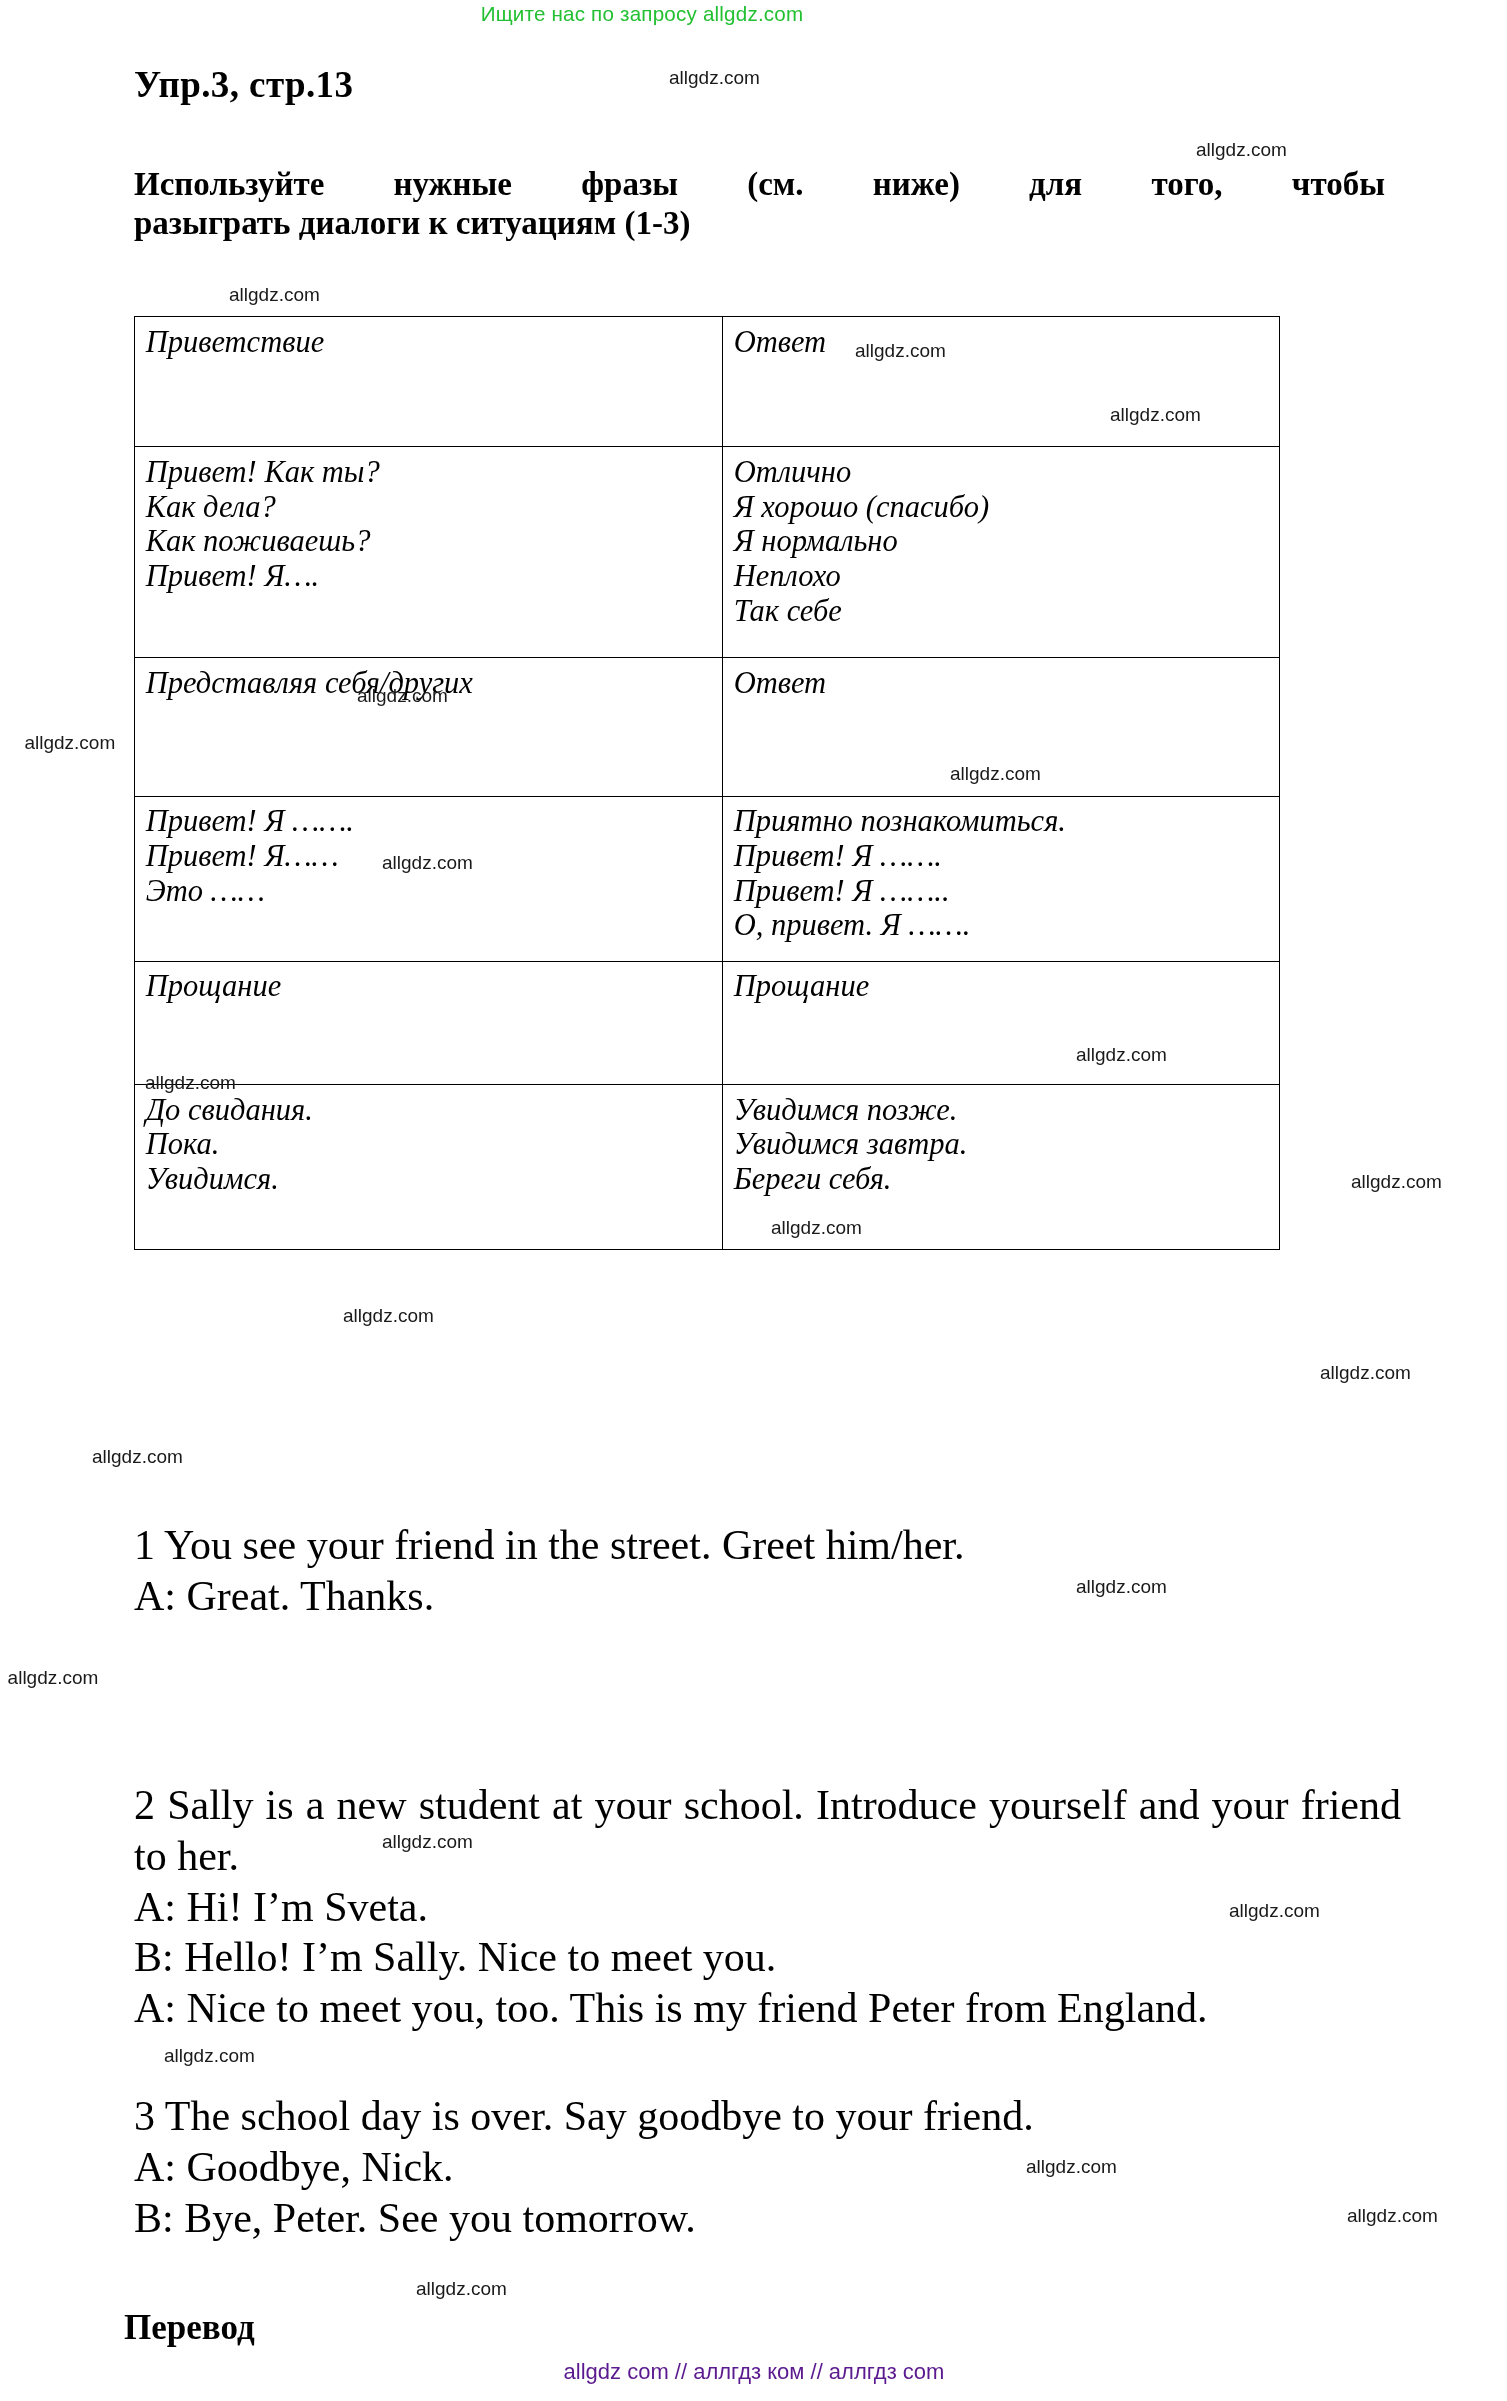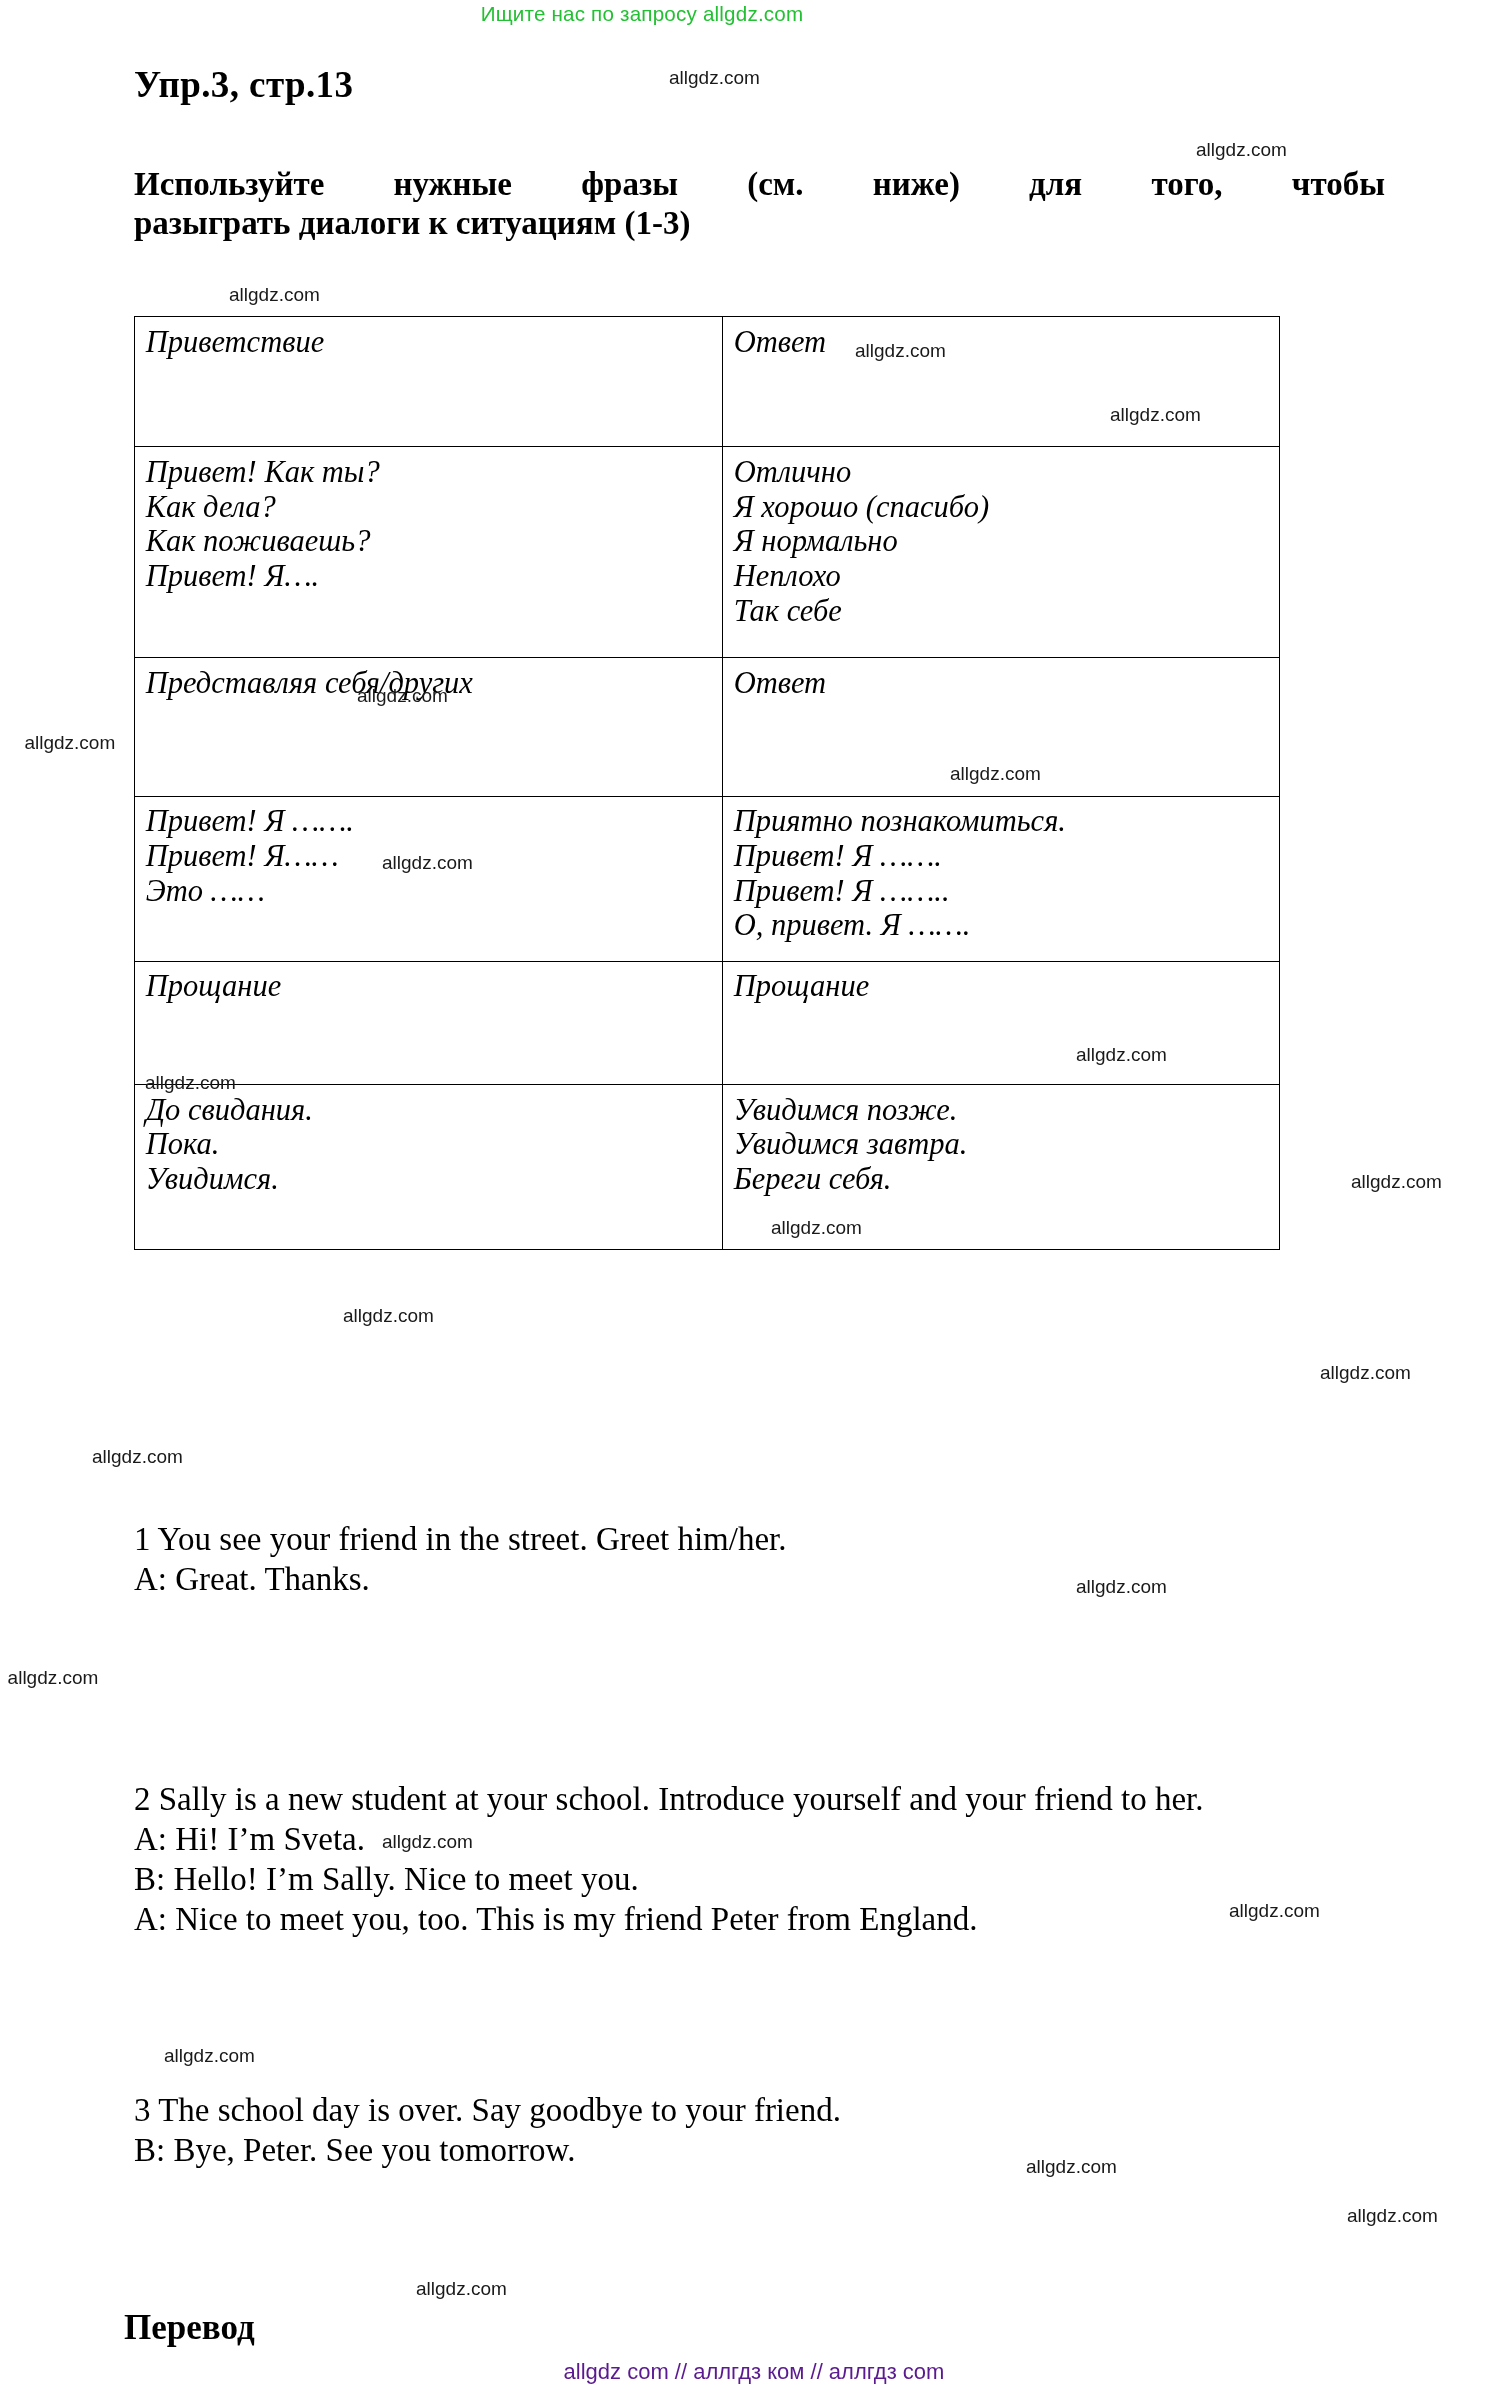--- a/index.html
+++ b/index.html
@@ -84,21 +84,21 @@
   .cellbox { position: relative; }
   .cellbox .line { display: block; white-space: nowrap; }
   .hdr-cell { height: 114px; }
   .body-cell-1 { height: 195px; }
   .mid-hdr-cell { height: 122px; }
   .body-cell-2 { height: 149px; }
   .bye-hdr-cell { height: 107px; }
   .body-cell-3 { height: 149px; }
 
   
-  .dialogue-block { font-size: 33px; line-height: 1.21; }
+  .dialogue-block { font-size: 42px; line-height: 1.21; }
   #dialogue-1 { left: 134px; top: 1520px; width: 1267px; }
   #dialogue-2 { left: 134px; top: 1780px; width: 1267px; }
   #dialogue-3 { left: 134px; top: 2091px; width: 1267px; }
   .dialogue-block .sit {
     display: block;
     text-align: justify;
     text-align-last: left;
     text-indent: 0;
   }
   #dialogue-2 .sit { text-align-last: left; }
@@ -254,20 +254,21 @@
 
   <div class="abs dialogue-block" id="dialogue-2">
     <span class="sit">2 Sally is a new student at your school. Introduce yourself and your friend to her.</span>
     <span class="turn">A: Hi! I’m Sveta.</span>
     <span class="turn">B: Hello! I’m Sally. Nice to meet you.</span>
     <span class="turn">A: Nice to meet you, too. This is my friend Peter from England.</span>
   </div>
 
   <div class="abs dialogue-block" id="dialogue-3">
     <span class="sit">3 The school day is over. Say goodbye to your friend.</span>
+    <span class="turn">A: Goodbye, Nick.</span>
     <span class="turn">B: Bye, Peter. See you tomorrow.</span>
   </div>
 
   <div class="abs" id="translation-heading">Перевод</div>
 
   <div class="abs" id="footer-links">allgdz com  //  аллгдз ком  //  аллгдз com</div>
 
   <div id="watermark-layer">
       <div class="abs wm" style="left: 669px; top: 67px;">allgdz.com</div>
       <div class="abs wm" style="left: 1196px; top: 139px;">allgdz.com</div>

